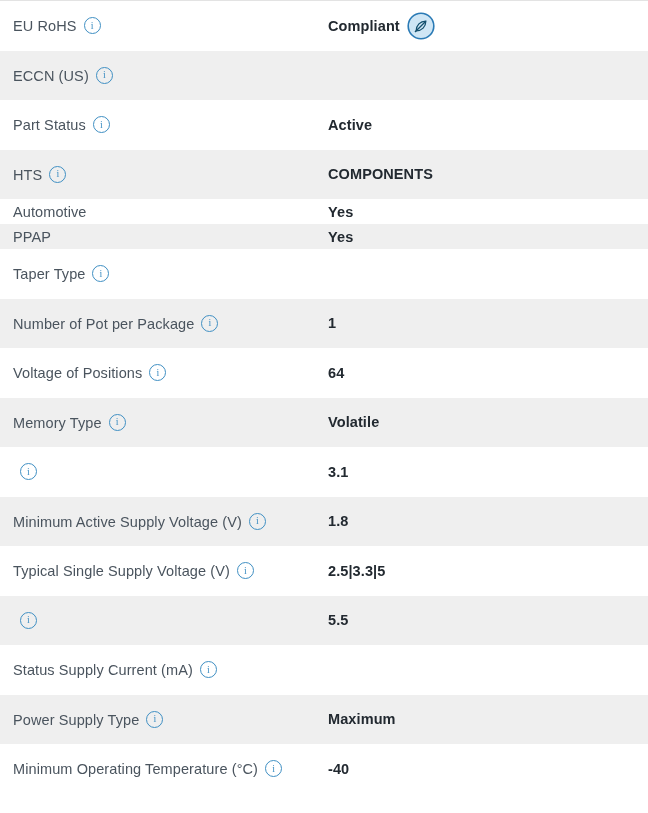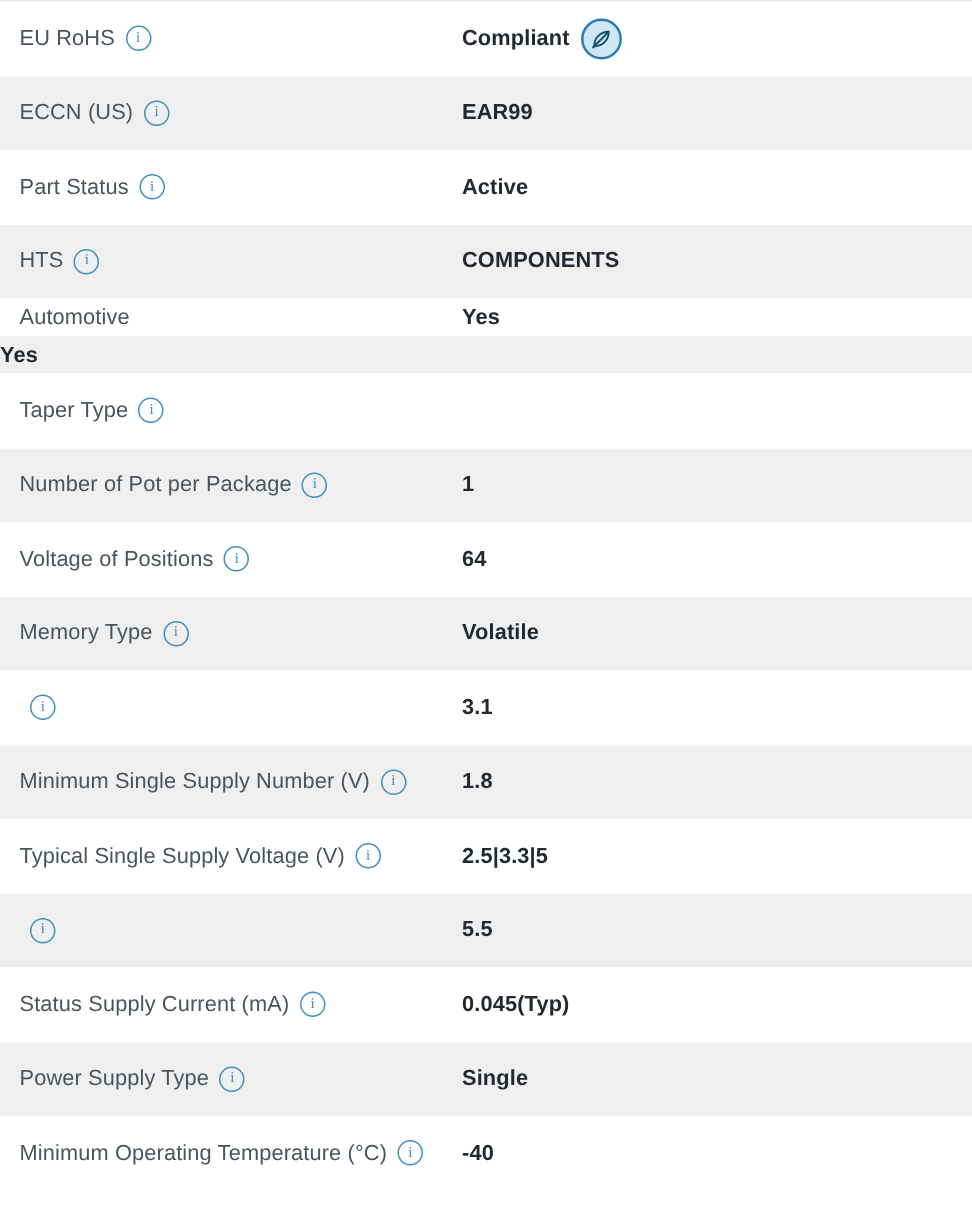--- a/index.html
+++ b/index.html
@@ -29,21 +29,21 @@
     background: #efefef;
   }
   .row.compact {
     height: 25px;
   }
   .label-cell {
     flex: 0 0 308px;
     padding-left: 13px;
     box-sizing: border-box;
     display: flex;
-    align-items: center;
+    align-items: flex-end;
   }
   .label {
     font-size: 14.5px;
     color: #4a545e;
     letter-spacing: 0.1px;
     white-space: nowrap;
   }
   .info-icon {
     display: inline-flex;
     align-items: center;
@@ -65,20 +65,21 @@
     display: flex;
     align-items: center;
     padding-right: 10px;
   }
   .value {
     font-size: 14.5px;
     font-weight: bold;
     color: #222930;
     letter-spacing: 0.1px;
     white-space: nowrap;
+    margin-left: 20px;
   }
   .leaf-badge {
     display: inline-flex;
     margin-left: 7px;
     cursor: pointer;
     flex: 0 0 auto;
   }
 </style>
 </head>
 <body>
@@ -99,24 +100,20 @@
         </svg>
       </span>
     </div>
   </div>
 
   <div class="row">
     <div class="label-cell">
       <span class="label">ECCN (US)</span>
       <span class="info-icon">i</span>
     </div>
-    <div class="value-cell">
-      <span class="value">EAR99</span>
-
-    </div>
   </div>
 
   <div class="row">
     <div class="label-cell">
       <span class="label">Part Status</span>
       <span class="info-icon">i</span>
     </div>
     <div class="value-cell">
       <span class="value">Active</span>
 
@@ -139,20 +136,24 @@
       <span class="label">Automotive</span>
 
     </div>
     <div class="value-cell">
       <span class="value">Yes</span>
 
     </div>
   </div>
 
   <div class="row compact">
+    <div class="label-cell">
+      <span class="label">PPAP</span>
+
+    </div>
     <div class="value-cell">
       <span class="value">Yes</span>
 
     </div>
   </div>
 
   <div class="row">
     <div class="label-cell">
       <span class="label">Taper Type</span>
       <span class="info-icon">i</span>
@@ -197,21 +198,21 @@
       <span class="info-icon">i</span>
     </div>
     <div class="value-cell">
       <span class="value">3.1</span>
 
     </div>
   </div>
 
   <div class="row">
     <div class="label-cell">
-      <span class="label">Minimum Single Supply Number (V)</span>
+      <span class="label">Minimum Active Supply Voltage (V)</span>
       <span class="info-icon">i</span>
     </div>
     <div class="value-cell">
       <span class="value">1.8</span>
 
     </div>
   </div>
 
   <div class="row">
     <div class="label-cell">
@@ -232,33 +233,29 @@
       <span class="value">5.5</span>
 
     </div>
   </div>
 
   <div class="row">
     <div class="label-cell">
       <span class="label">Status Supply Current (mA)</span>
       <span class="info-icon">i</span>
     </div>
-    <div class="value-cell">
-      <span class="value">0.045(Typ)</span>
-
-    </div>
   </div>
 
   <div class="row">
     <div class="label-cell">
       <span class="label">Power Supply Type</span>
       <span class="info-icon">i</span>
     </div>
     <div class="value-cell">
-      <span class="value">Single</span>
+      <span class="value">Maximum</span>
 
     </div>
   </div>
 
   <div class="row">
     <div class="label-cell">
       <span class="label">Minimum Operating Temperature (°C)</span>
       <span class="info-icon">i</span>
     </div>
     <div class="value-cell">

